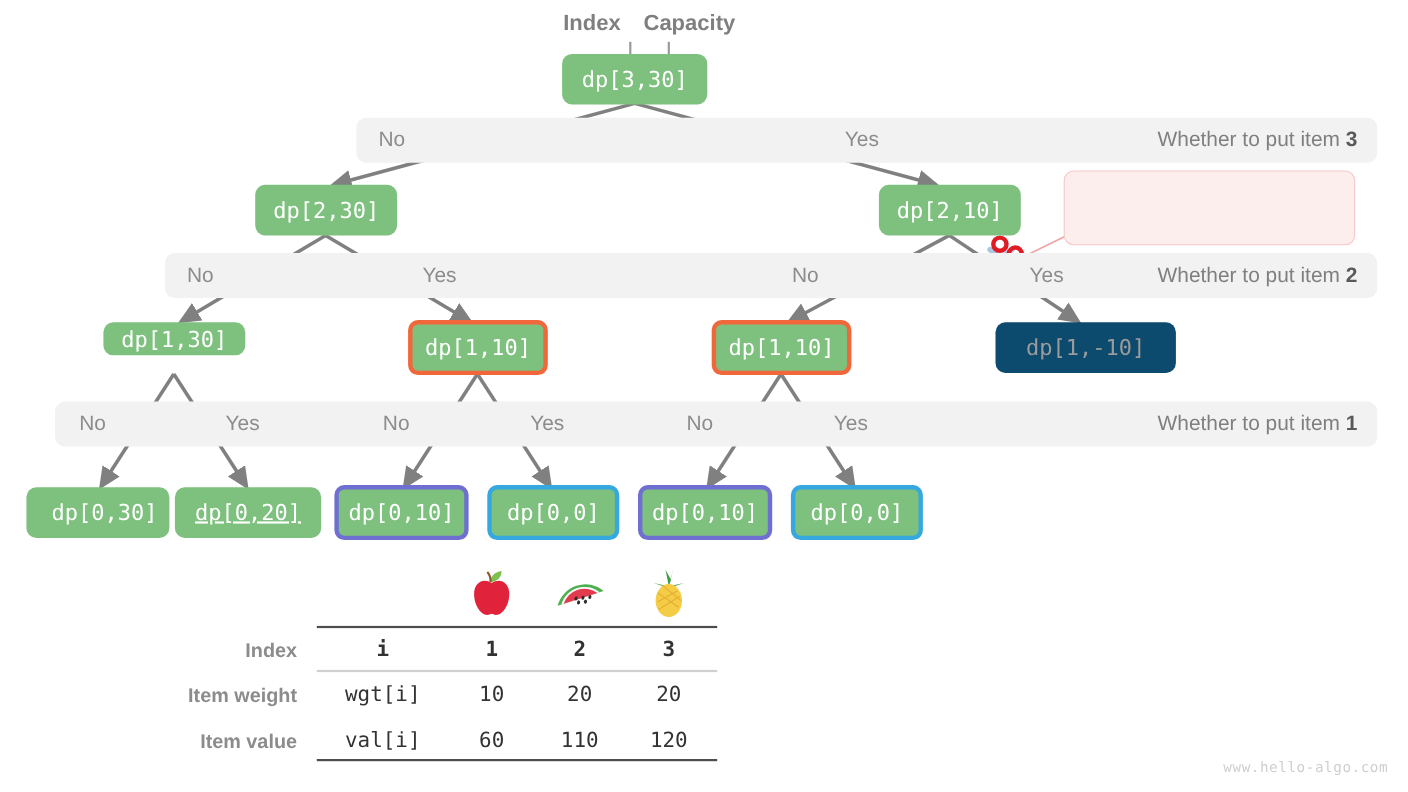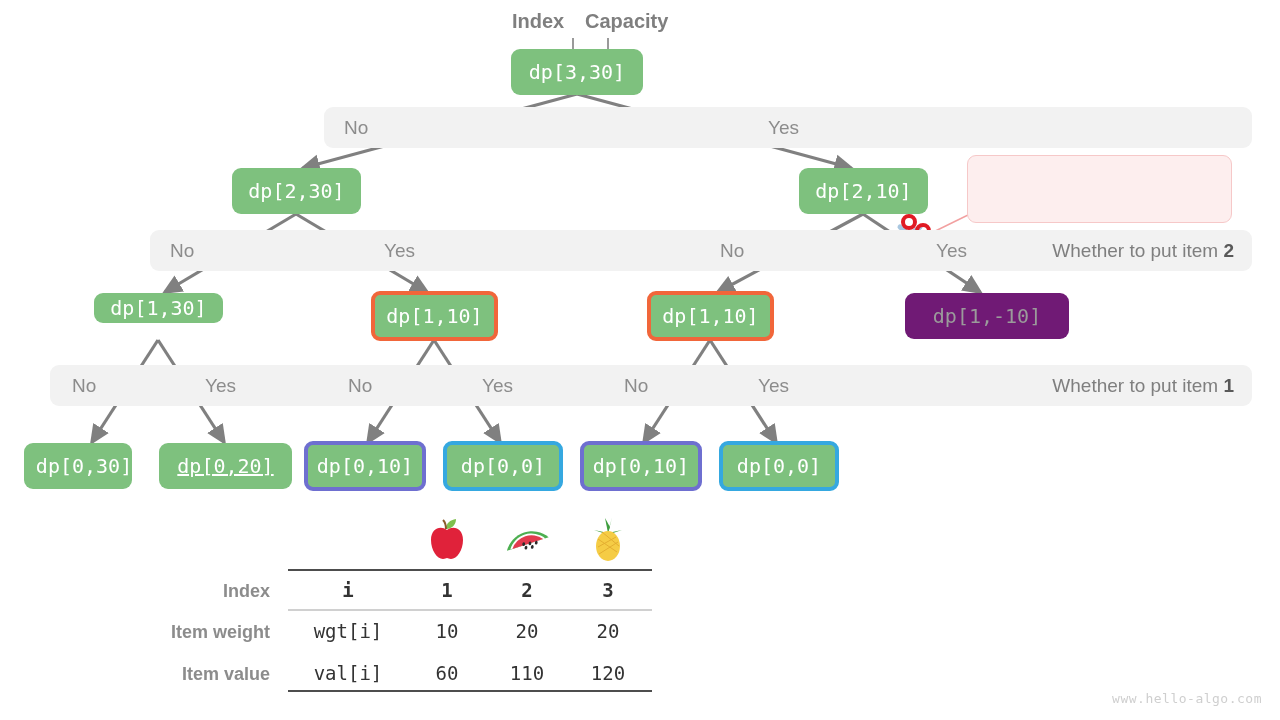--- a/index.html
+++ b/index.html
@@ -44,21 +44,21 @@
     font-size:20px;
     letter-spacing:0px;
     display:flex;
     align-items:center;
     justify-content:center;
     white-space:nowrap;
   }
   .node.hl-orange{border:4px solid #f1663a;}
   .node.hl-purple{border:4px solid #6e6fd0;}
   .node.hl-blue{border:4px solid #35a8e0;}
-  .node.muted{background:#701a75;color:#9b9b9b;}
+  .node.muted{background:#0c4a6e;color:#9b9b9b;}
 
   
   .hdr{
     position:absolute;
     font-size:20px;
     font-weight:bold;
     color:#7f7f7f;
     white-space:nowrap;
   }
 
@@ -168,20 +168,21 @@
       <circle cx="12" cy="-5" r="6" fill="none" stroke="#e01b24" stroke-width="4"></circle>
     </g>
   </svg>
 
   <div class="hdr" style="left:512px;top:10px;">Index</div>
   <div class="hdr" style="left:585px;top:10px;">Capacity</div>
 
   <div class="band" style="left:324px;top:107px;width:928px;height:41px;">
     <div class="blabel" style="left:20px;">No</div>
     <div class="blabel" style="left:444px;">Yes</div>
+    <div class="blabel right"><span>Whether to put item </span><b>3</b></div>
   </div>
 
   <div class="band" style="left:150px;top:230px;width:1102px;height:41px;">
     <div class="blabel" style="left:20px;">No</div>
     <div class="blabel" style="left:234px;">Yes</div>
     <div class="blabel" style="left:570px;">No</div>
     <div class="blabel" style="left:786px;">Yes</div>
     <div class="blabel right"><span>Whether to put item </span><b>2</b></div>
   </div>
 
@@ -198,21 +199,21 @@
   <div class="node" style="left:511px;top:49px;width:132px;height:46px;">dp[3,30]</div>
 
   <div class="node" style="left:232px;top:168px;width:129px;height:46px;">dp[2,30]</div>
   <div class="node" style="left:799px;top:168px;width:129px;height:46px;">dp[2,10]</div>
 
   <div class="node" style="left:94px;top:293px;width:129px;height:30px;">dp[1,30]</div>
   <div class="node hl-orange" style="left:371px;top:291px;width:127px;height:50px;">dp[1,10]</div>
   <div class="node hl-orange" style="left:647px;top:291px;width:127px;height:50px;">dp[1,10]</div>
   <div class="node muted" style="left:905px;top:293px;width:164px;height:46px;">dp[1,-10]</div>
 
-  <div class="node" style="left:24px;top:443px;width:108px;height:46px;padding-left:12px;">dp[0,30]</div>
+  <div class="node" style="left:24px;top:443px;width:130px;height:46px;padding-left:12px;">dp[0,30]</div>
   <div class="node" style="left:159px;top:443px;width:133px;height:46px;text-decoration:underline;">dp[0,20]</div>
   <div class="node hl-purple" style="left:304px;top:441px;width:122px;height:50px;">dp[0,10]</div>
   <div class="node hl-blue" style="left:443px;top:441px;width:120px;height:50px;">dp[0,0]</div>
   <div class="node hl-purple" style="left:580px;top:441px;width:122px;height:50px;">dp[0,10]</div>
   <div class="node hl-blue" style="left:719px;top:441px;width:120px;height:50px;">dp[0,0]</div>
 
   <div class="callout" style="left:967px;top:155px;width:265px;height:68px;">
   </div>
 
   <svg class="overlay" viewBox="0 0 1280 720">

